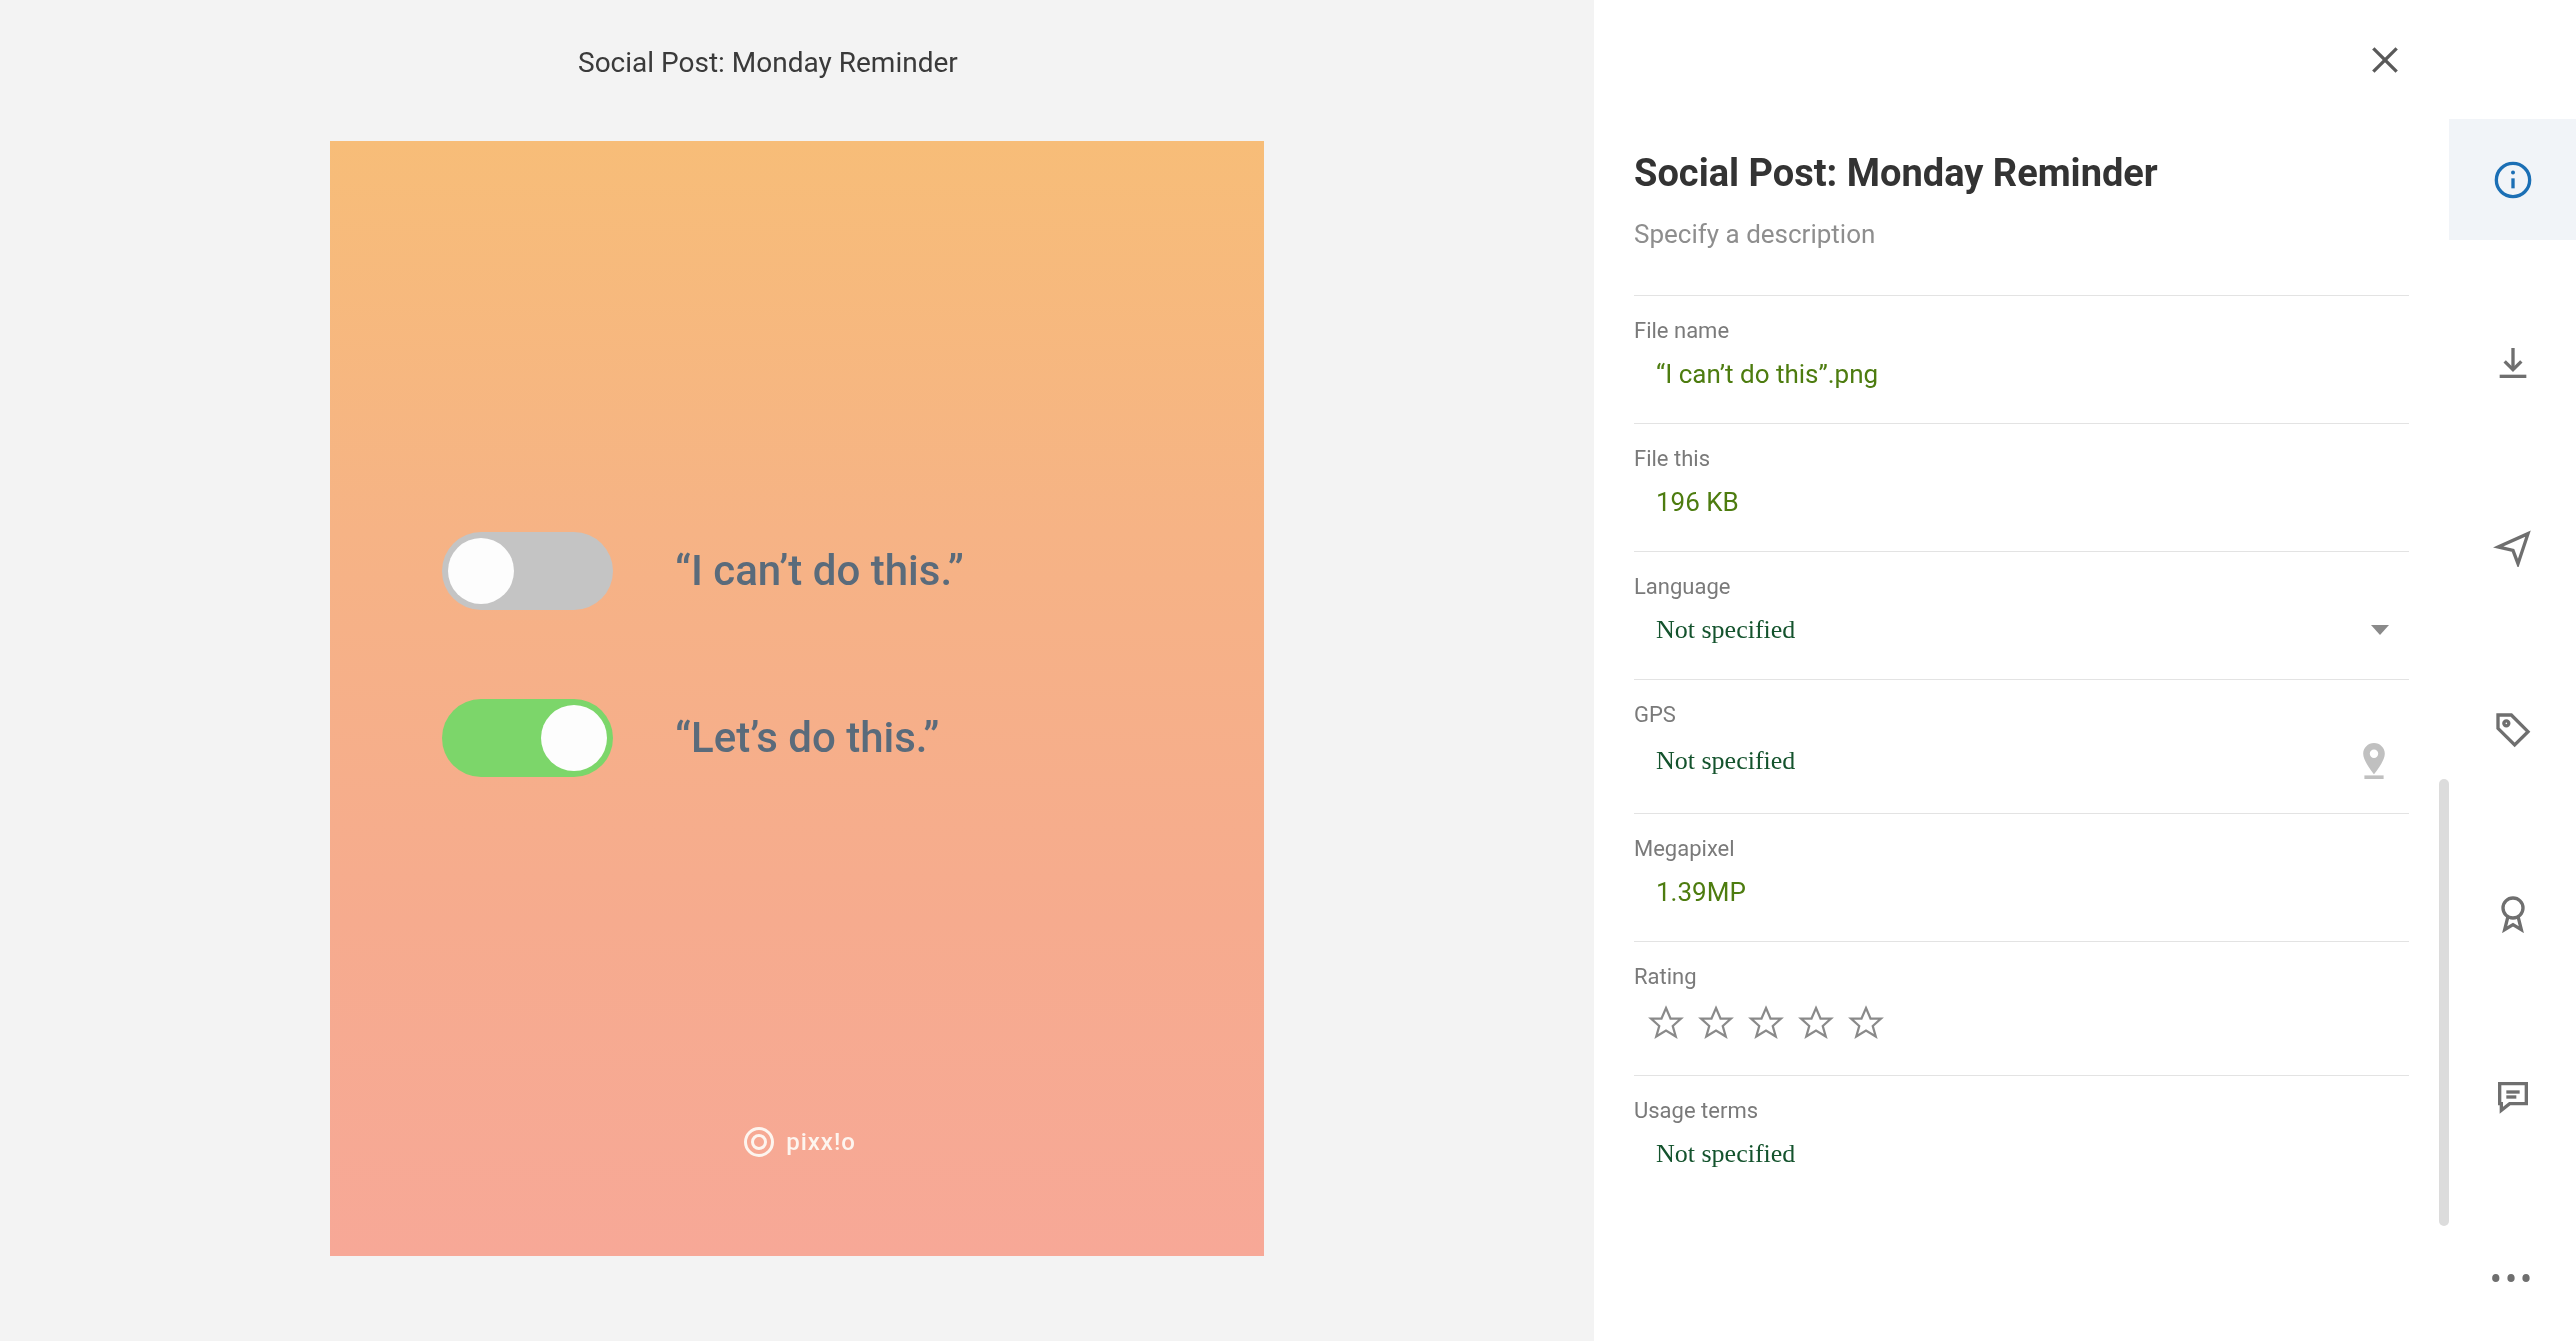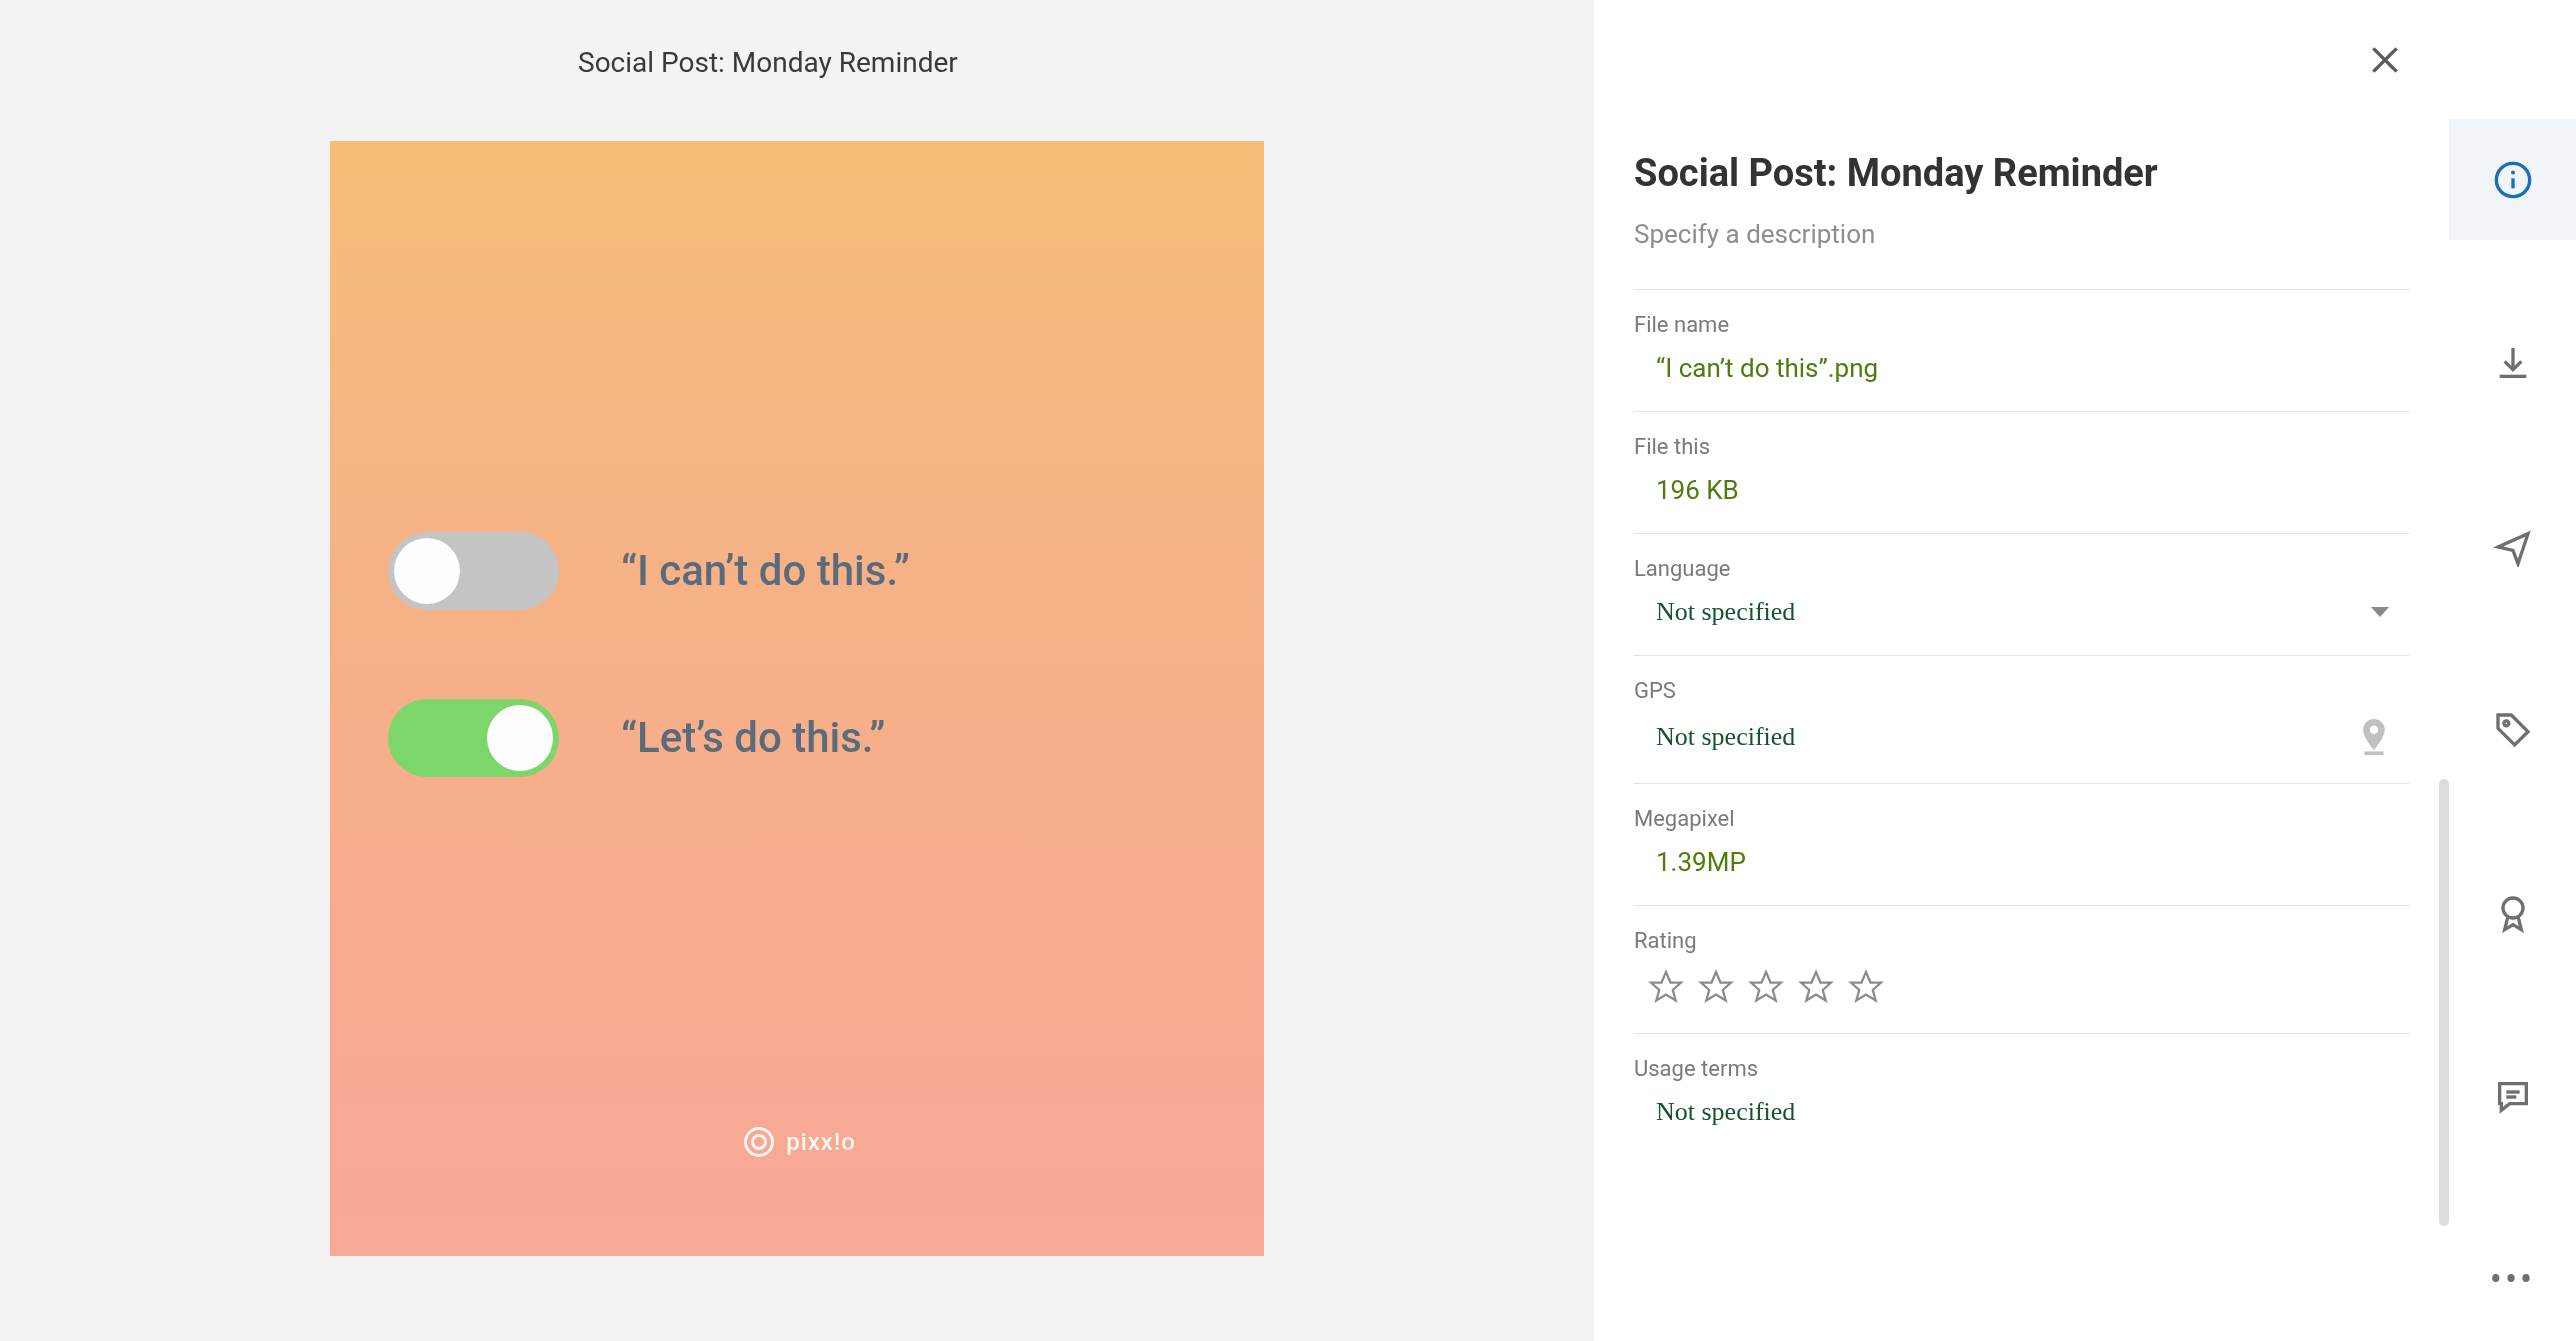--- a/index.html
+++ b/index.html
@@ -31,21 +31,21 @@
     flex-direction: column;
     justify-content: center;
     align-items: stretch;
     position: relative;
     box-shadow: 0 0 0 rgba(0,0,0,0);
   }
   .poster-row {
     display: flex;
     align-items: center;
     margin-bottom: 89px;
-    padding-left: 58px;
+    padding-left: 112px;
   }
   .poster-row:last-of-type { margin-bottom: 0; }
   .toggle {
     width: 171px;
     height: 78px;
     border-radius: 40px;
     position: relative;
     margin-right: 62px;
     flex: 0 0 auto;
   }
@@ -117,20 +117,21 @@
     margin-bottom: 24px;
   }
   .detail-desc {
     font-size: 26px;
     color: #8e8e8e;
     margin-bottom: 40px;
   }
   .field-group {
     border-top: 1px solid #e3e3e3;
     padding: 22px 0 28px 0;
+    margin-top: 6px;
   }
   .field-label {
     font-size: 22px;
     color: #7a7a7a;
     margin-bottom: 16px;
   }
   .field-value {
     font-size: 26px;
     color: #4d7c0f;
     padding-left: 22px;

